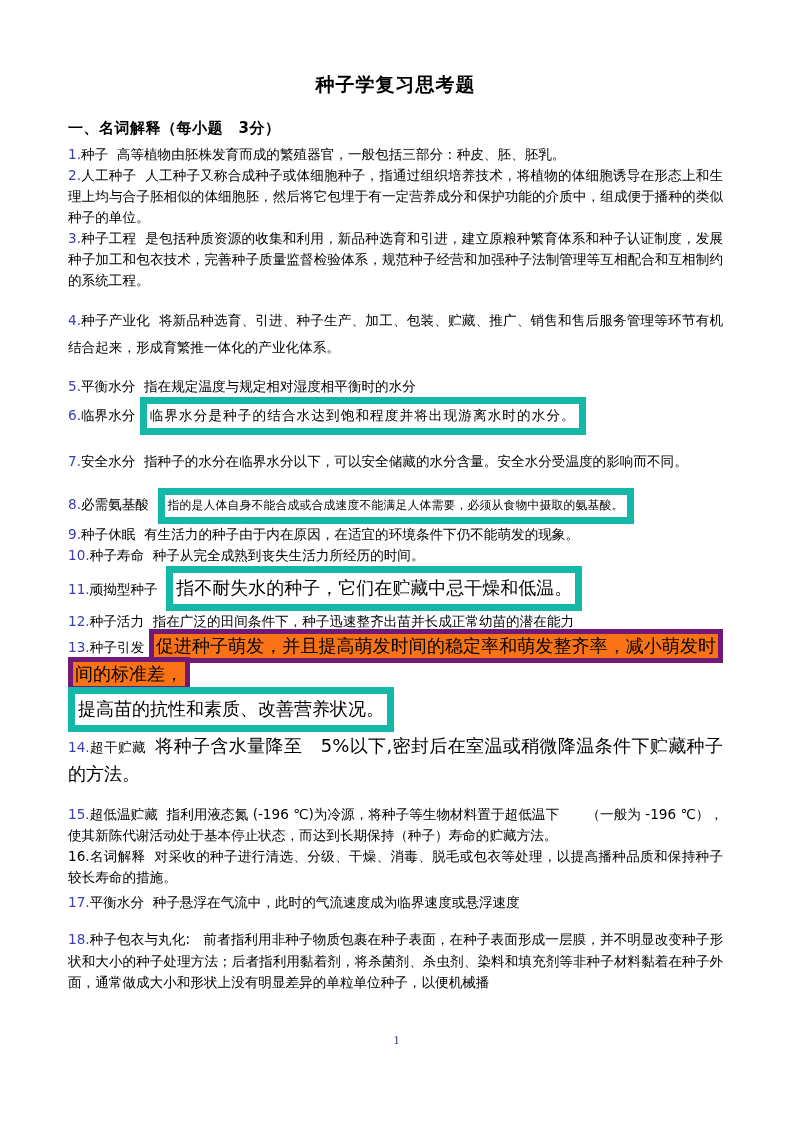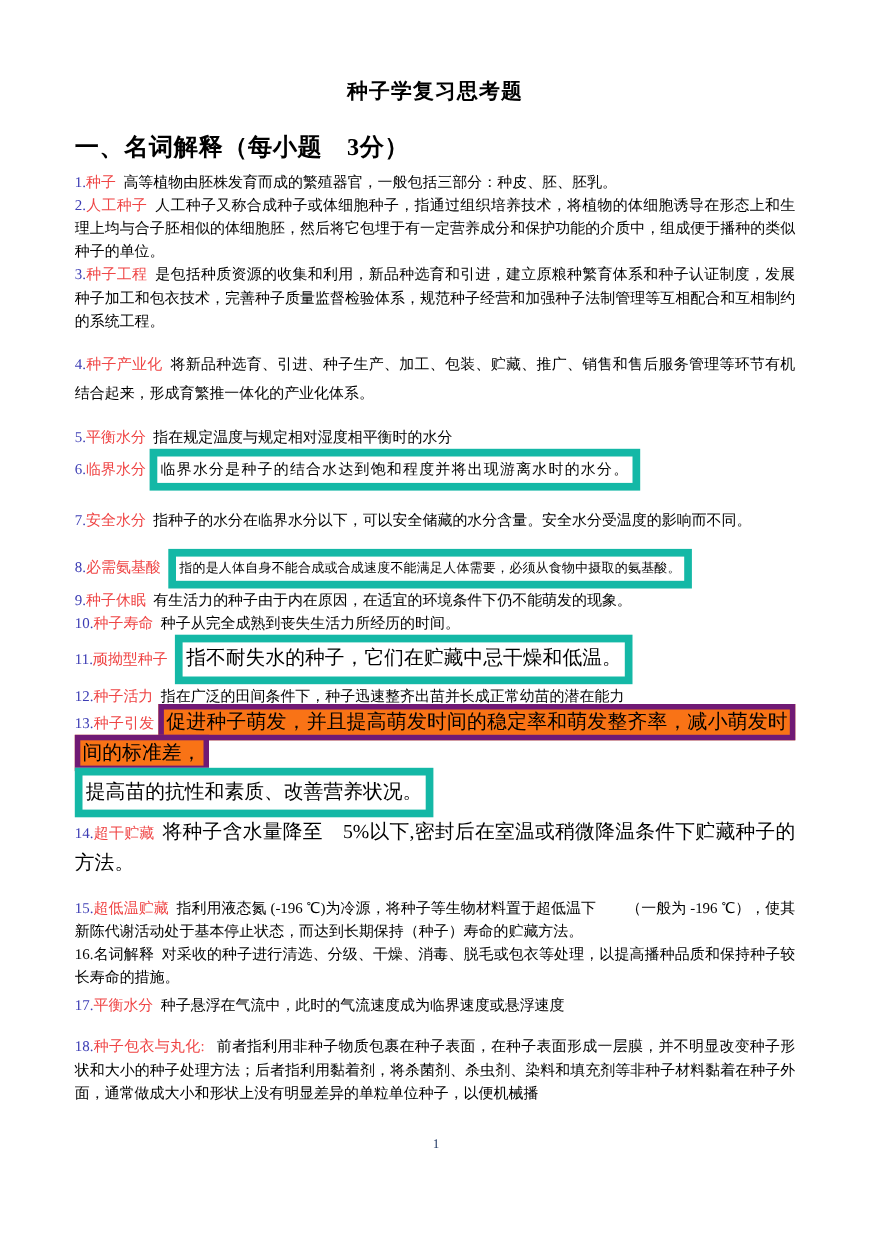--- a/index.html
+++ b/index.html
@@ -19,33 +19,32 @@
     background: #ffffff;
     margin: 0 auto;
     overflow: hidden;
     box-sizing: border-box;
   }
   .content {
     position: absolute;
     left: 68px;
     top: 72px;
     width: 655px;
-    font-family: Liberation Serif, serif;
   }
   .doc-title {
     text-align: center;
     font-size: 19px;
     font-weight: bold;
     letter-spacing: 1px;
     margin: 0 0 22px 0;
     color: #000000;
     line-height: 1.3;
   }
   .section-heading {
-    font-size: 22px;
+    font-size: 15px;
     font-weight: bold;
     margin: 0 0 6px 0;
     letter-spacing: 0.5px;
     color: #000000;
   }
   .entry {
     font-size: 13.6px;
     line-height: 1.55;
     margin: 0;
     text-align: justify;
@@ -58,21 +57,21 @@
   .entry.gap-before {
     margin-top: 16px;
   }
   .entry.gap-small {
     margin-top: 4px;
   }
   .num {
     color: #3c3cb4;
   }
   .term {
-    color: #ef4444;
+    color: #000000;
   }
   .term-black {
     color: #000000;
   }
   .boxed {
     display: inline;
     box-decoration-break: clone;
     -webkit-box-decoration-break: clone;
     border: 5px solid #701a75;
     padding: 1px 2px 2px 2px;

